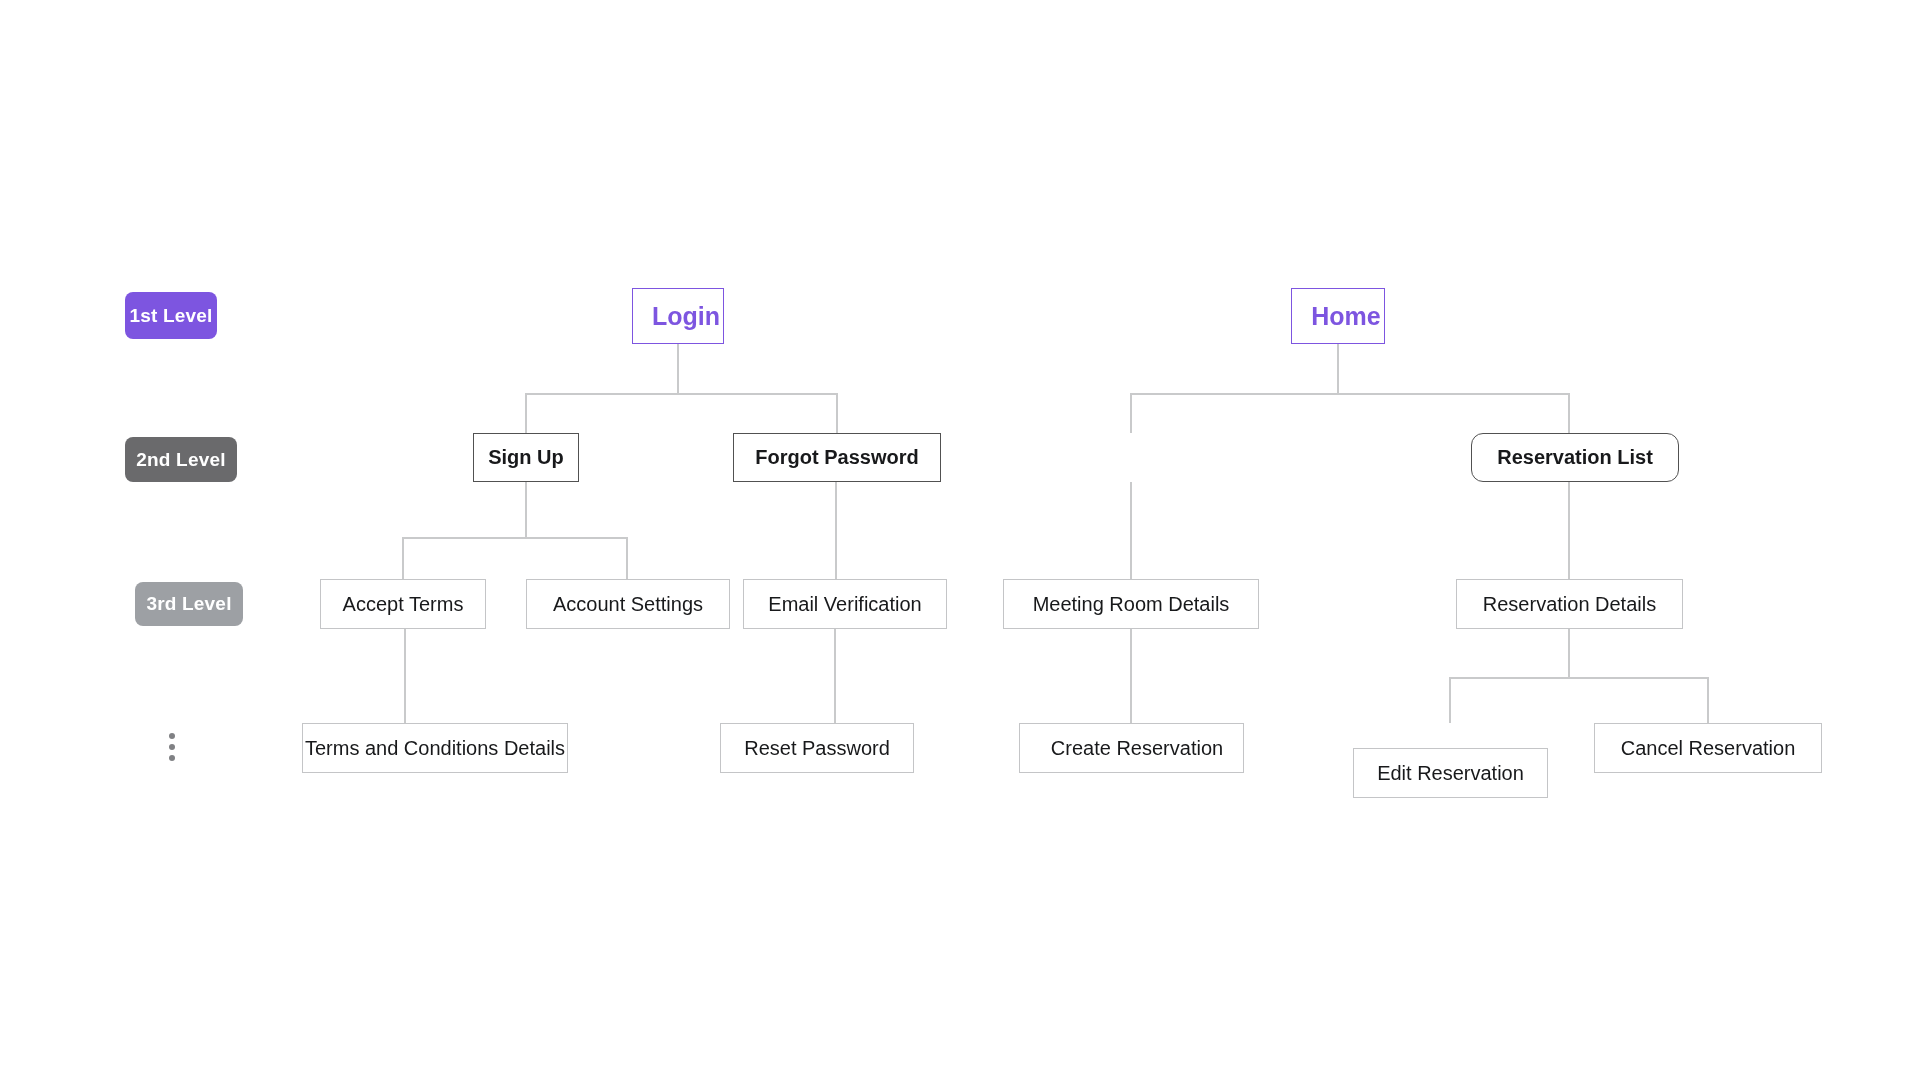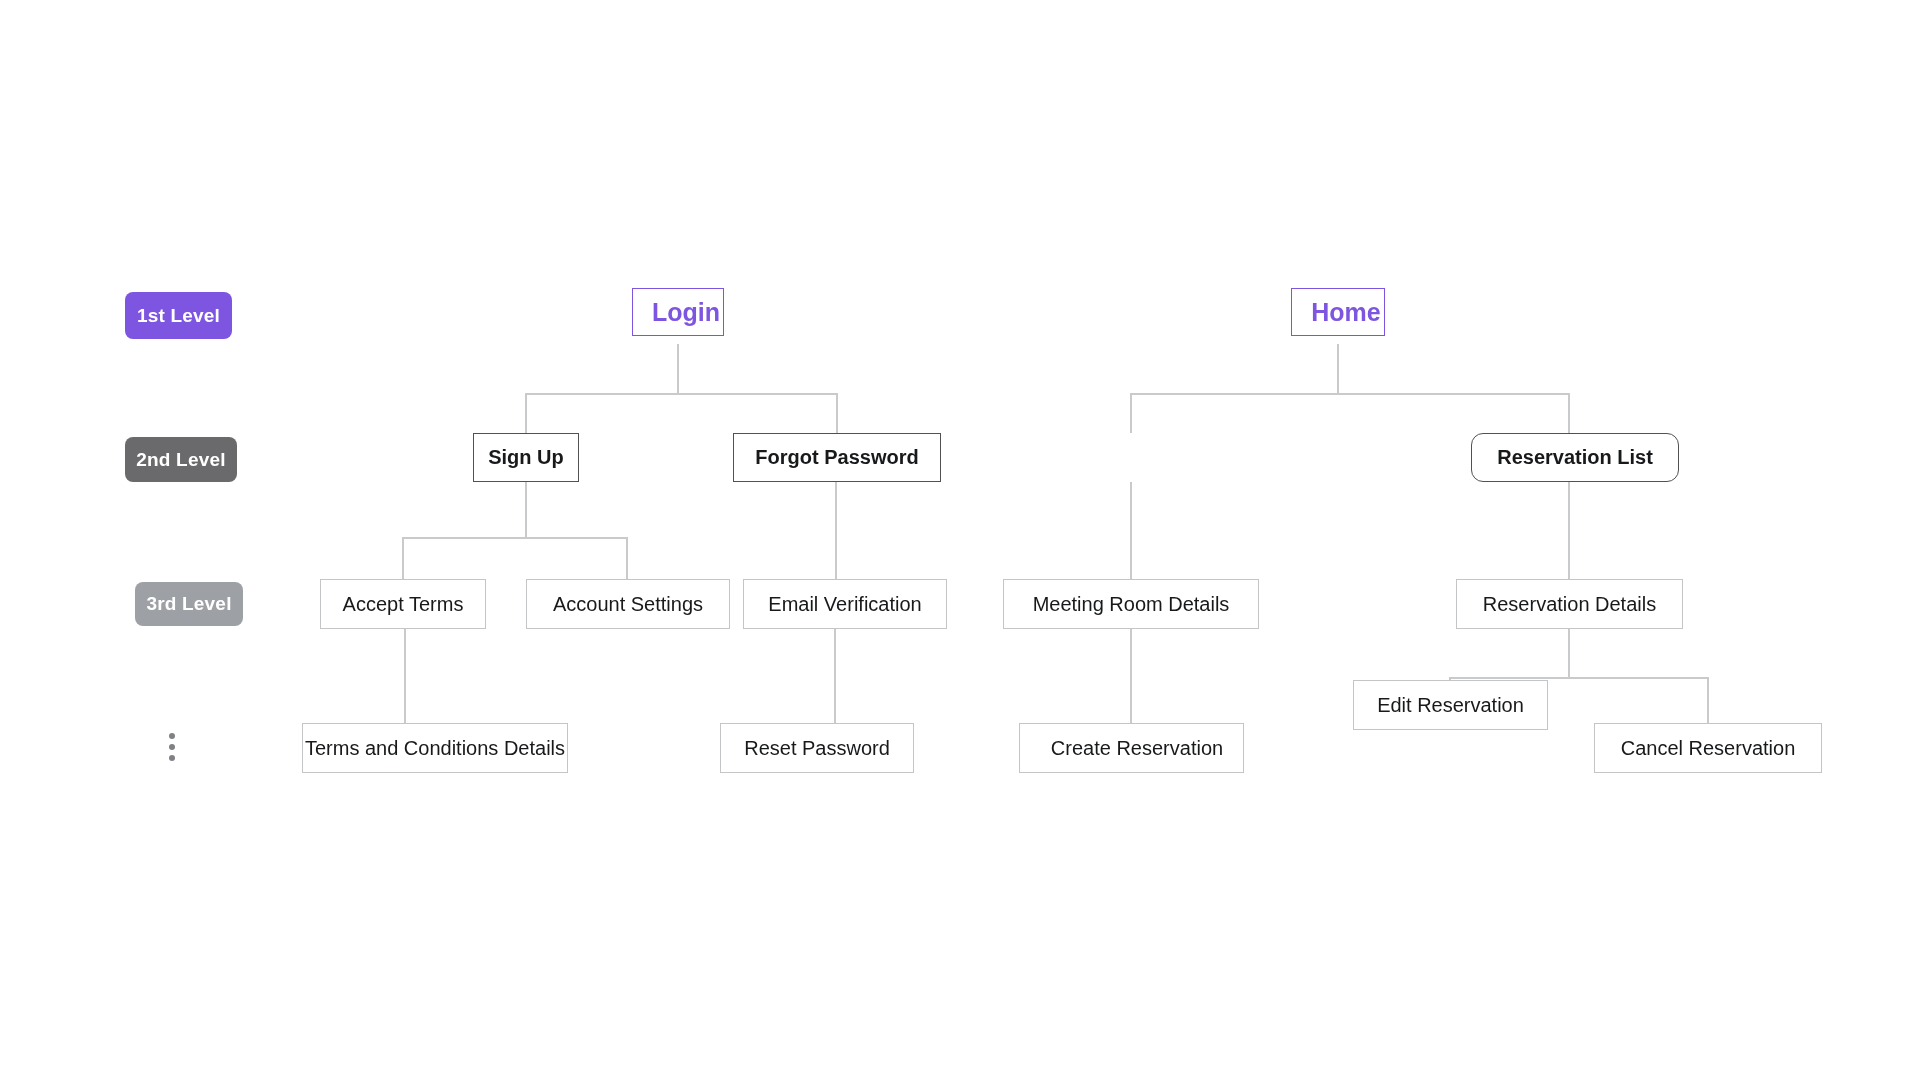--- a/index.html
+++ b/index.html
@@ -33,21 +33,21 @@
   .node{
     position:absolute;
     display:flex;align-items:center;justify-content:center;
     background:#ffffff;
     color:var(--text);
     white-space:nowrap;
     box-sizing:border-box;
     z-index:2;
   }
   .node.lv1{
-    height:48px;
+    height:56px;
     border:1.5px solid var(--purple);
     color:var(--purple);
     font-weight:bold;font-size:25px;padding-left:16px;
   }
   .node.lv2{
     height:49px;
     border:1px solid var(--border-strong);
     font-weight:bold;font-size:20px;
   }
   .node.lv3,.node.lv4{
@@ -69,21 +69,21 @@
   .ellipsis .dot{
     width:6px;height:6px;border-radius:50%;
     background:var(--dot);
   }
 </style>
 </head>
 <body>
 
 <div class="canvas">
 
-  <div class="badge b1" style="left:125px;top:292px;width:107px;height:47px;">1st Level</div>
+  <div class="badge b1" style="left:125px;top:292px;width:92px;height:47px;">1st Level</div>
   <div class="badge b2" style="left:125px;top:437px;width:112px;height:45px;">2nd Level</div>
   <div class="badge b3" style="left:135px;top:582px;width:108px;height:44px;">3rd Level</div>
 
   <div class="ellipsis">
     <span class="dot"></span>
     <span class="dot"></span>
     <span class="dot"></span>
   </div>
 
   <div class="conn v" style="left:677px;top:344px;height:50px;"></div>
@@ -124,16 +124,16 @@
 
   <div class="node lv3" style="left:320px;top:579px;width:166px;">Accept Terms</div>
   <div class="node lv3" style="left:526px;top:579px;width:204px;">Account Settings</div>
   <div class="node lv3" style="left:743px;top:579px;width:204px;">Email Verification</div>
   <div class="node lv3" style="left:1003px;top:579px;width:256px;">Meeting Room Details</div>
   <div class="node lv3" style="left:1456px;top:579px;width:227px;">Reservation Details</div>
 
   <div class="node lv4" style="left:302px;top:723px;width:266px;">Terms and Conditions Details</div>
   <div class="node lv4" style="left:720px;top:723px;width:194px;">Reset Password</div>
   <div class="node lv4" style="left:1019px;top:723px;width:225px;padding-left:11px;">Create Reservation</div>
-  <div class="node lv4" style="left:1353px;top:680px;width:195px;">Edit Reservation</div>
+  <div class="node lv4" style="left:1353px;top:748px;width:195px;">Edit Reservation</div>
   <div class="node lv4" style="left:1594px;top:723px;width:228px;">Cancel Reservation</div>
 
 </div>
 
 </body></html>

